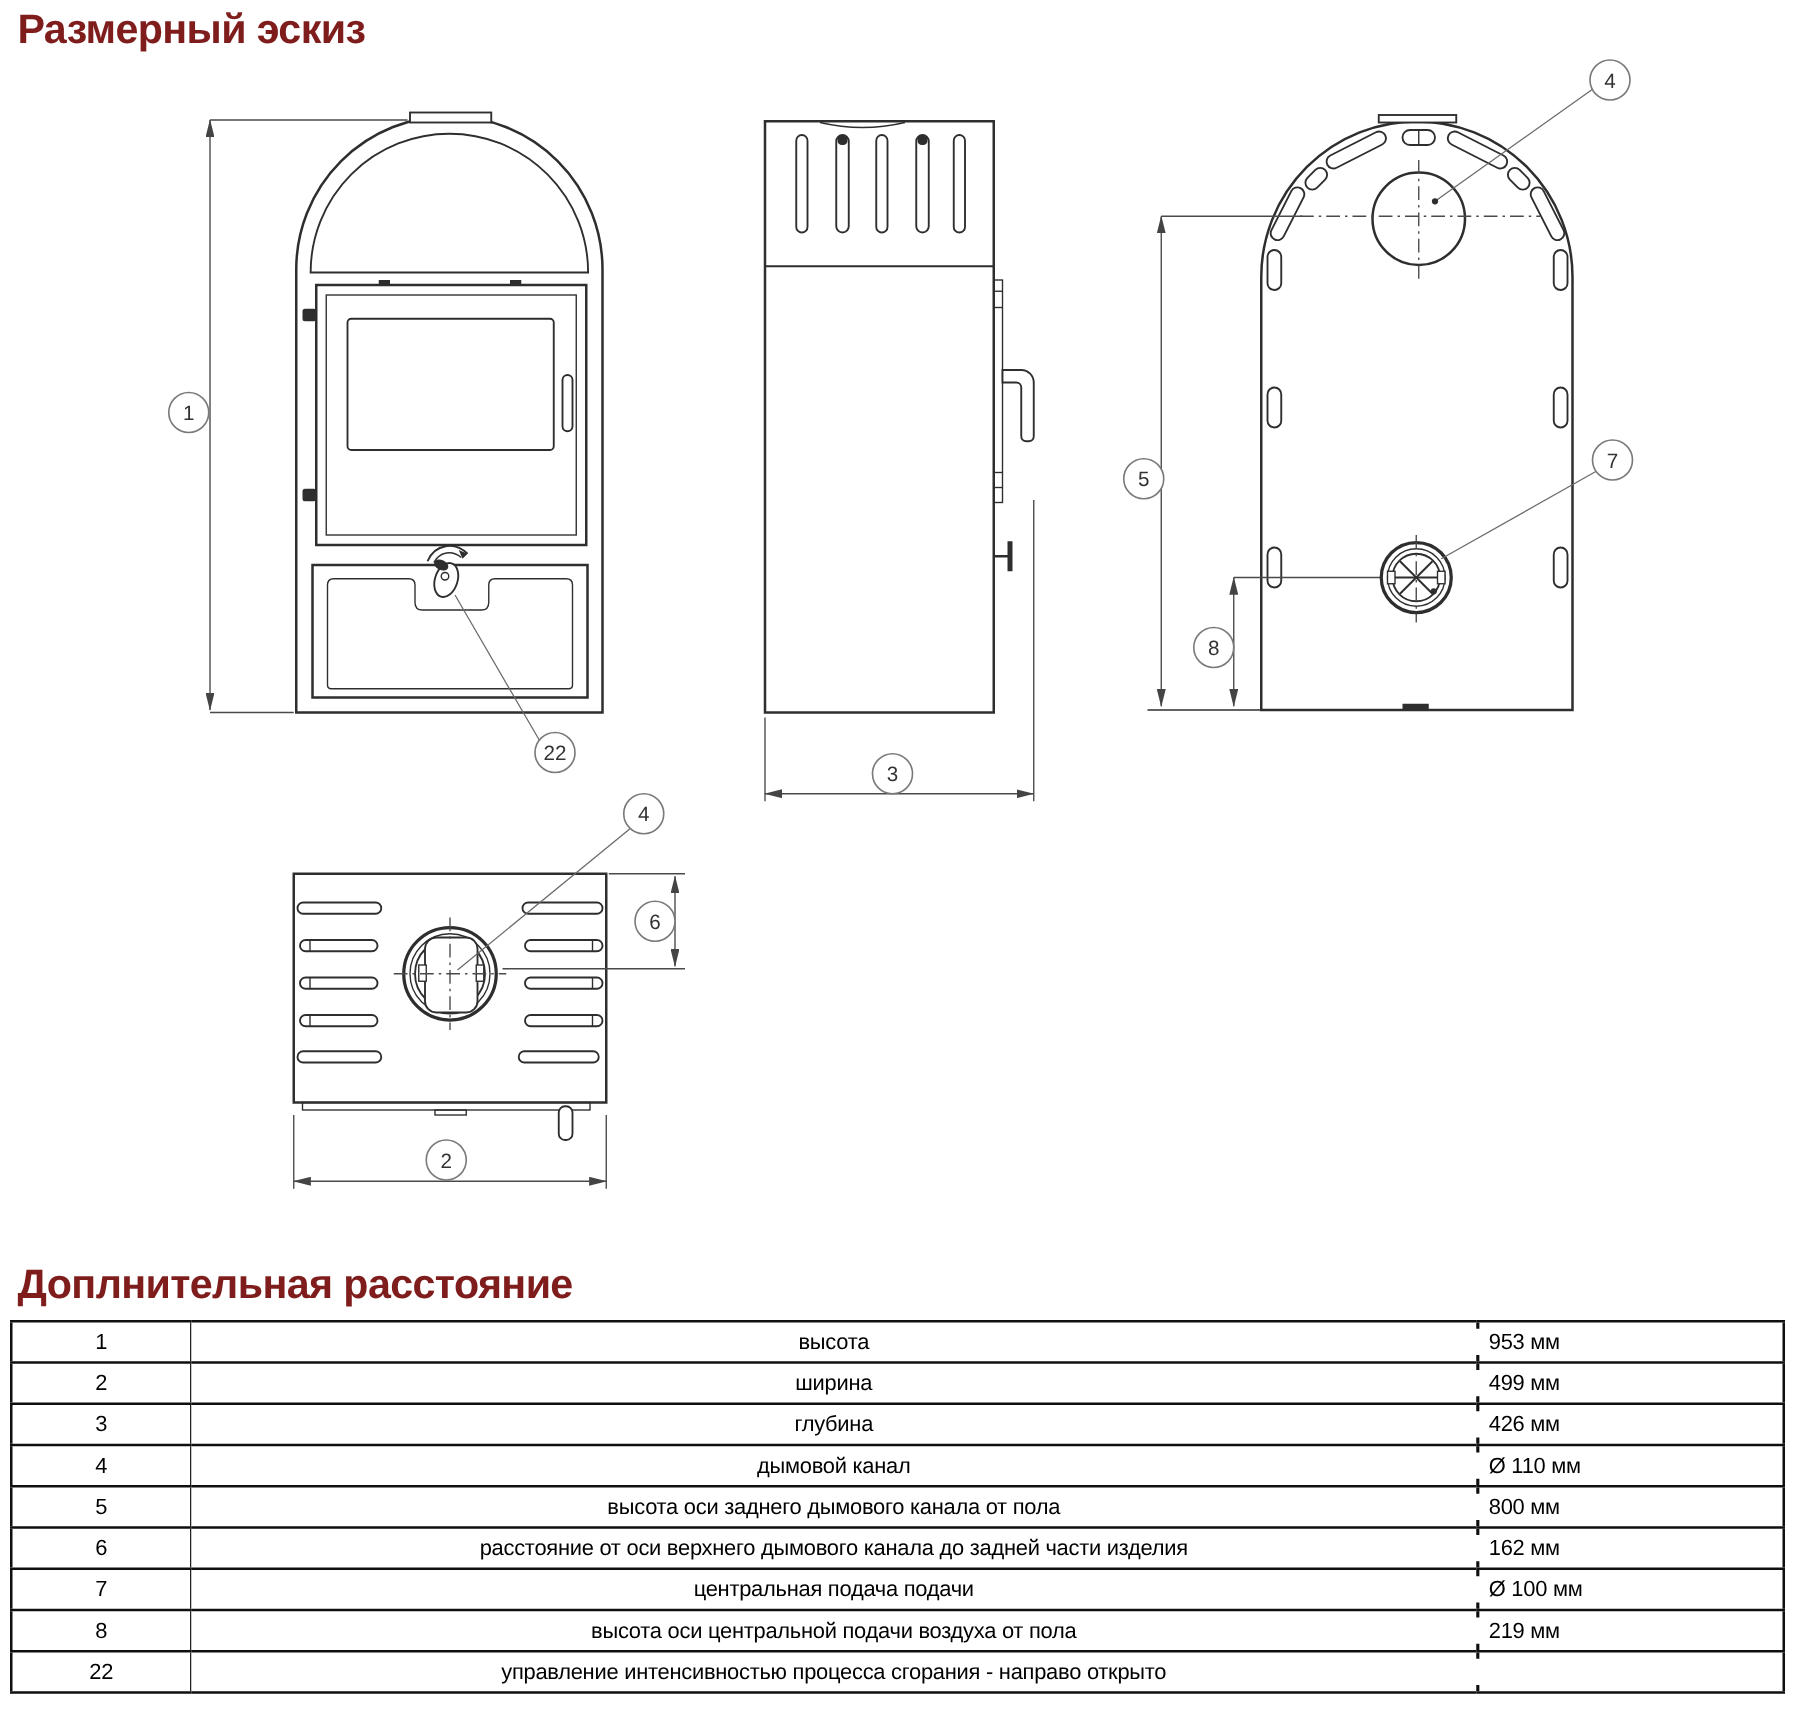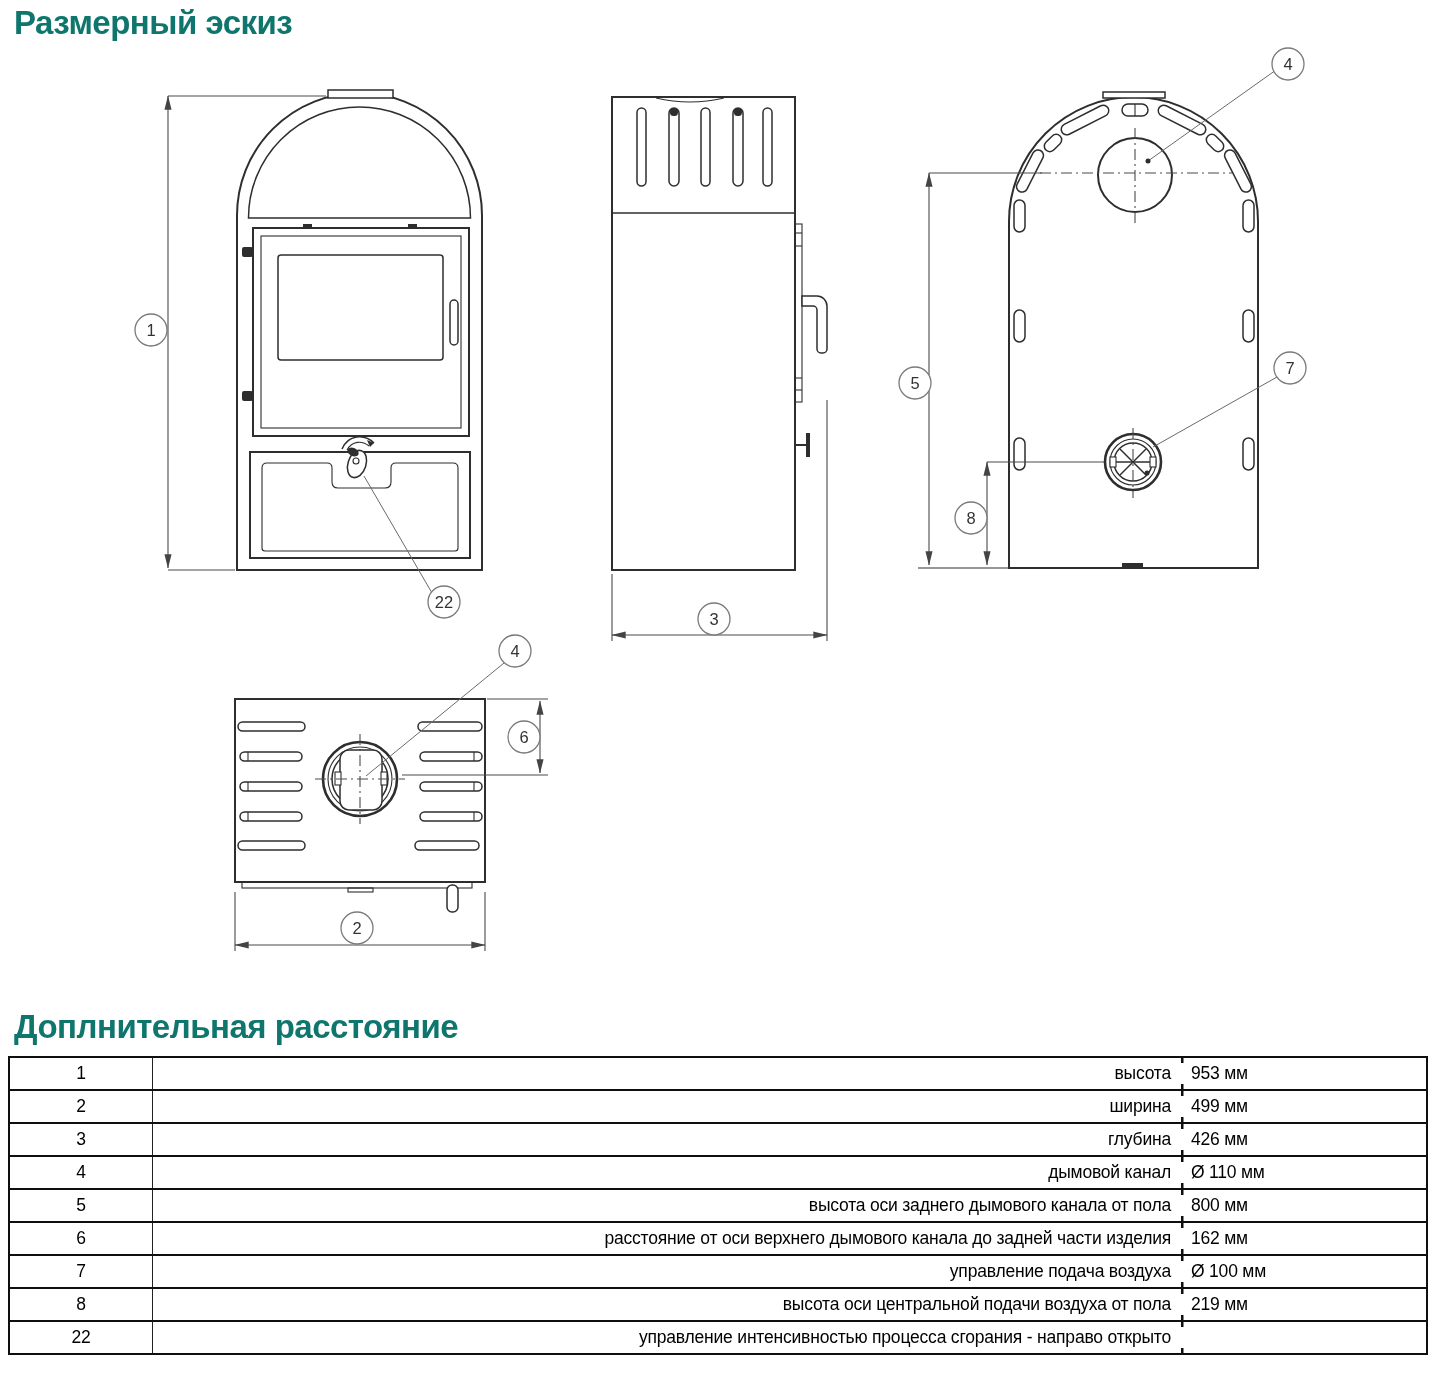--- a/index.html
+++ b/index.html
@@ -1,17 +1,17 @@
 <!DOCTYPE html>
 <html><head>
 <meta charset="utf-8">
 <style>
   html,body{margin:0;padding:0;background:#fff;}
   body{width:1437px;height:1388px;position:relative;font-family:"Liberation Sans",sans-serif;color:#000;}
-  .title{position:absolute;left:14px;margin:0;font-weight:bold;font-size:33px;letter-spacing:-0.5px;color:#0f766e;}
+  .title{position:absolute;left:14px;margin:0;font-weight:bold;font-size:33px;letter-spacing:-0.5px;color:#7f1d1d;}
   #main-title{top:4px;}
   #section-title{top:1008px;}
   svg{position:absolute;left:0;top:0;}
   
   .o{fill:none;stroke:#2e2e2e;}
   .w1{stroke-width:1.1;} .w15{stroke-width:1.5;} .w2{stroke-width:2;} .w25{stroke-width:2.6;}
   .wf{fill:#fff;}
   .fil{fill:#2e2e2e;stroke:none;}
   .dim{fill:none;stroke:#4a4a4a;stroke-width:1.1;}
   .dimA{marker-start:url(#arw);marker-end:url(#arw);}
@@ -19,21 +19,21 @@
   .lead{fill:none;stroke:#6a6a6a;stroke-width:1;}
   .lbl circle{fill:#fff;stroke:#7a7a7a;stroke-width:1.3;}
   .lbl text{font-size:16.5px;fill:#333;text-anchor:middle;font-family:"Liberation Sans",sans-serif;}
   
   #info-table{position:absolute;left:8px;top:1056px;width:1420px;border-collapse:collapse;table-layout:fixed;}
   #info-table tr{height:33px;}
   #info-table td{border-top:2.5px solid #0f0f0f;border-bottom:2.5px solid #0f0f0f;padding:3px 10px;
     font-size:17.5px;vertical-align:middle;letter-spacing:-0.2px;}
   #info-table{border:2.5px solid #0f0f0f;}
   td.num{text-align:center;width:122px;font-size:18px;border-right:1.5px solid #222;}
-  td.desc{text-align:right;}
+  td.desc{text-align:center;}
   td.val{width:225px;white-space:nowrap;
     background-image:linear-gradient(#0f0f0f,#0f0f0f),linear-gradient(#0f0f0f,#0f0f0f);
     background-repeat:no-repeat;background-size:2.5px 5px;background-position:0 0,0 100%;}
 </style>
 </head>
 <body>
 
 <h1 class="title" id="main-title">Размерный эскиз</h1>
 
 <svg width="1437" height="1005" viewBox="0 0 1437 1005">
@@ -270,21 +270,21 @@
       <td class="desc">высота оси заднего дымового канала от пола</td>
       <td class="val">800 мм</td>
     </tr>
     <tr>
       <td class="num">6</td>
       <td class="desc">расстояние от оси верхнего дымового канала до задней части изделия</td>
       <td class="val">162 мм</td>
     </tr>
     <tr>
       <td class="num">7</td>
-      <td class="desc">управление подача воздуха</td>
+      <td class="desc">центральная подача подачи</td>
       <td class="val">Ø 100 мм</td>
     </tr>
     <tr>
       <td class="num">8</td>
       <td class="desc">высота оси центральной подачи воздуха от пола</td>
       <td class="val">219 мм</td>
     </tr>
     <tr>
       <td class="num">22</td>
       <td class="desc">управление интенсивностью процесса сгорания - направо открыто</td>

